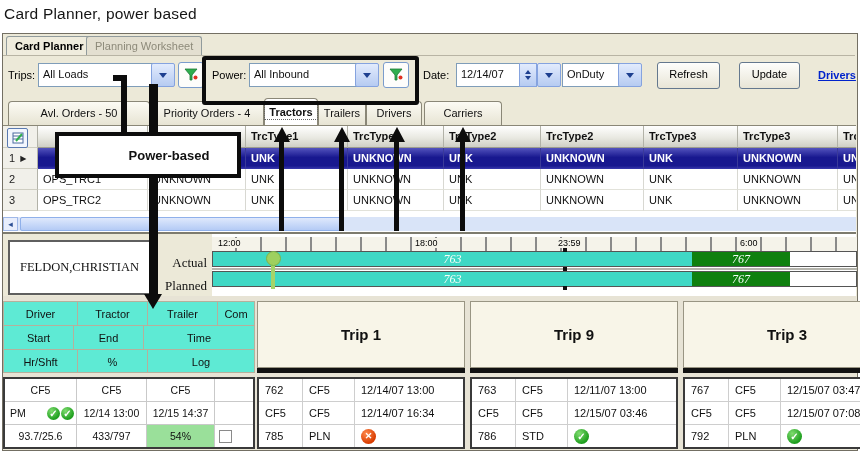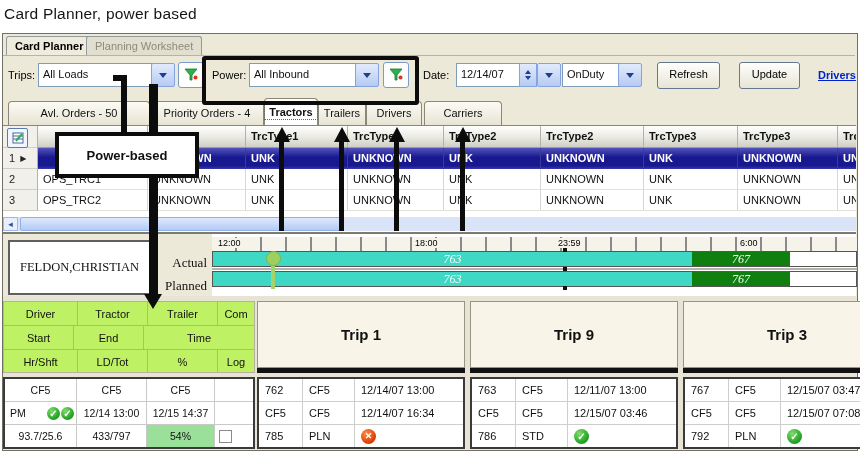--- a/index.html
+++ b/index.html
@@ -58,21 +58,21 @@
          background:repeating-linear-gradient(90deg,#f5f3ea 0px,#f5f3ea 23px,#8a8a8a 23px,#8a8a8a 25px);}
   .rl{position:absolute;top:1px;font-size:9px;background:#f5f3ea;padding:0 2px;color:#000;}
   .barrow{left:212px;width:645px;height:16px;background:#fff;border:1px solid #555;box-sizing:border-box;}
   .seg{position:absolute;top:0;height:14px;display:flex;align-items:center;justify-content:center;
        color:#f4fff8;font-family:"Liberation Serif",serif;font-style:italic;font-size:12px;}
   .mid{position:absolute;width:4px;height:4px;background:#111;}
   .pinstem{left:271px;top:256px;width:4px;height:33px;background:#a6d369;z-index:6;}
   .pinhead{left:266px;top:251px;width:13px;height:13px;border-radius:50%;background:#9ed05f;border:1px solid #7fb348;z-index:6;}
   
   .bpanel{left:3px;top:296px;width:853px;height:153px;background:#e7e3d5;}
-  .hdrblock{left:3px;top:301px;width:252px;height:72px;background:#bef264;border:1px solid #b6b09c;box-sizing:border-box;}
+  .hdrblock{left:3px;top:301px;width:252px;height:72px;background:#5eead4;border:1px solid #b6b09c;box-sizing:border-box;}
   .hb-row{display:flex;height:23px;border-bottom:1px solid #b6b09c;}
   .hb-row:last-child{border-bottom:none;}
   .hb-cell{border-right:1px solid #b6b09c;box-sizing:border-box;display:flex;align-items:center;justify-content:center;flex:none;}
   .hb-cell:last-child{border-right:none;flex:1;}
   .dcard{left:3px;top:377px;width:252px;height:72px;background:#fff;border:2px solid #3a3a3a;box-sizing:border-box;}
   .dc-row{display:flex;height:22px;border-bottom:1px solid #c9c9c9;}
   .dc-row:last-child{border-bottom:none;}
   .dc-cell{border-right:1px solid #c9c9c9;box-sizing:border-box;display:flex;align-items:center;justify-content:center;
            flex:none;font-size:10.5px;white-space:nowrap;overflow:hidden;}
   .dc-cell:last-child{border-right:none;flex:1;}
@@ -272,21 +272,20 @@
         <div class="hb-cell" style="width: 70px;">Trailer</div>
         <div class="hb-cell">Com</div>
       </div>
       <div class="hb-row">
         <div class="hb-cell" style="width: 70px;">Start</div>
         <div class="hb-cell" style="width: 70px;">End</div>
         <div class="hb-cell">Time</div>
       </div>
       <div class="hb-row">
         <div class="hb-cell" style="width: 74px;">Hr/Shft</div>
-        <div class="hb-cell" style="width: 70px;">LD/Tot</div>
         <div class="hb-cell" style="width: 70px;">%</div>
         <div class="hb-cell">Log</div>
       </div>
     </div>
   <div class="abs dcard" id="dcard">
       <div class="dc-row">
         <div class="dc-cell" style="width: 72px;">CF5</div>
         <div class="dc-cell" style="width: 70px;">CF5</div>
         <div class="dc-cell" style="width: 68px;">CF5</div>
         <div class="dc-cell"></div>
@@ -376,21 +375,21 @@
           </div>
         </div>
       </div>
     </div>
 
   <div class="abs annrect" style="left:202px;top:56px;width:209px;height:41px;"></div>
   <div class="abs ann" style="left:113px;top:75px;width:14px;height:6px;"></div>
   <div class="abs ann" style="left:121px;top:75px;width:6px;height:58px;"></div>
   <div class="abs ann" style="left:149px;top:84px;width:9px;height:210px;"></div>
   <div class="abs arrow-down" style="left:144px;top:294px;"></div>
-  <div class="abs annbox" style="left:55px;top:132px;width:136px;height:38px;">Power-based</div>
+  <div class="abs annbox" style="left:55px;top:132px;width:136px;height:38px;padding-left:42px;">Power-based</div>
   <div class="abs ann" style="left:279px;top:142px;width:5px;height:89px;"></div>
   <div class="abs arrow-up" style="left:274px;top:127px;"></div>
   <div class="abs ann" style="left:339px;top:142px;width:5px;height:89px;"></div>
   <div class="abs arrow-up" style="left:334px;top:127px;"></div>
   <div class="abs ann" style="left:394px;top:142px;width:5px;height:89px;"></div>
   <div class="abs arrow-up" style="left:389px;top:127px;"></div>
   <div class="abs ann" style="left:460px;top:142px;width:5px;height:89px;"></div>
   <div class="abs arrow-up" style="left:455px;top:127px;"></div>
 
 </div>

